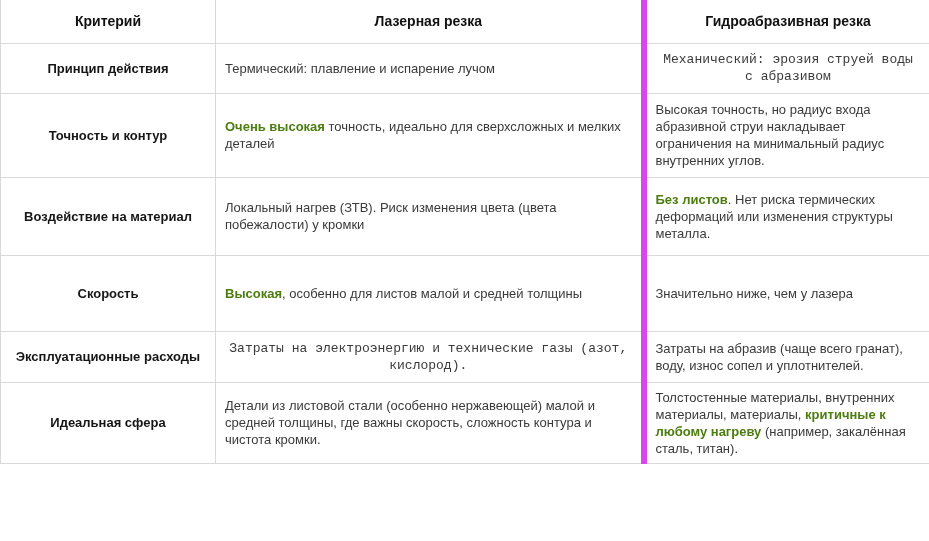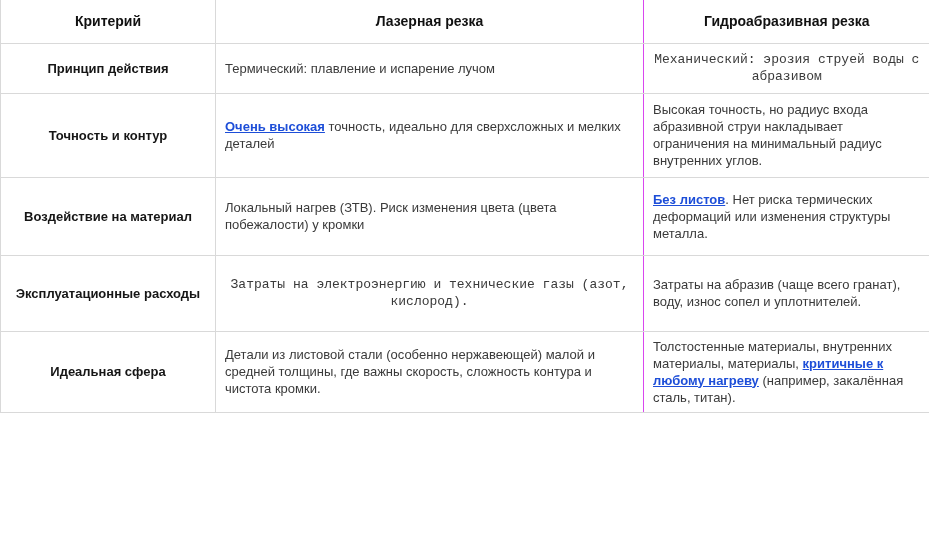--- a/index.html
+++ b/index.html
@@ -24,21 +24,21 @@
   col.w3 { width: 286px; }
 
   th, td {
     border-bottom: 1px solid #d9d9d9;
     vertical-align: middle;
     padding: 6px 9px;
     box-sizing: border-box;
     word-wrap: break-word;
   }
   .c1 { border-left: 1px solid #d9d9d9; border-right: 1px solid #d9d9d9; }
-  .c2 { border-right: 1px solid #d946ef; }
+  .c2 { border-right: 6px solid #d946ef; }
   .c3 { border-right: none; }
 
   th {
     font-size: 14px;
     font-weight: bold;
     color: #111111;
     text-align: center;
   }
   td.criterion {
     font-size: 13px;
@@ -47,21 +47,21 @@
     text-align: center;
     line-height: 17px;
   }
   td.content {
     font-size: 13px;
     color: #3a3a3a;
     text-align: left;
     line-height: 17px;
   }
   td.content.center { text-align: center; font-family: Liberation Mono, monospace; }
-  td.content b { color: #1d4ed8; text-decoration: underline; }
+  td.content b { color: #4d7c0f; }
 
   thead tr { height: 43px; }
   tbody tr:nth-child(1) { height: 50px; margin-left: 10px; }
   tbody tr:nth-child(2) { height: 84px; }
   tbody tr:nth-child(3) { height: 78px; }
   tbody tr:nth-child(4) { height: 76px; }
   tbody tr:nth-child(5) { height: 51px; }
   tbody tr:nth-child(6) { height: 55px; }
   tbody tr:nth-child(7) { height: 100px; }
 </style>
@@ -92,20 +92,25 @@
           <td class="criterion c1">Точность и контур</td>
           <td class="content c2"><b>Очень высокая</b><span> точность, идеально для сверхсложных и мелких деталей</span></td>
           <td class="content c3"><span>Высокая точность, но радиус входа абразивной струи накладывает ограничения на минимальный радиус внутренних углов.</span></td>
         </tr>
         <tr>
           <td class="criterion c1">Воздействие на материал</td>
           <td class="content c2"><span>Локальный нагрев (ЗТВ). Риск изменения цвета (цвета побежалости) у кромки</span></td>
           <td class="content c3"><b>Без листов</b><span>. Нет риска термических деформаций или изменения структуры металла.</span></td>
         </tr>
         <tr>
+          <td class="criterion c1">Скорость</td>
+          <td class="content c2"><b>Высокая</b><span>, особенно для листов малой и средней толщины</span></td>
+          <td class="content c3"><span>Значительно ниже, чем у лазера</span></td>
+        </tr>
+        <tr>
           <td class="criterion c1">Эксплуатационные расходы</td>
           <td class="content c2 center"><span>Затраты на электроэнергию и технические газы (азот, кислород).</span></td>
           <td class="content c3"><span>Затраты на абразив (чаще всего гранат), воду, износ сопел и уплотнителей.</span></td>
         </tr>
         <tr>
           <td class="criterion c1">Идеальная сфера</td>
           <td class="content c2"><span>Детали из листовой стали (особенно нержавеющей) малой и средней толщины, где важны скорость, сложность контура и чистота кромки.</span></td>
           <td class="content c3"><span>Толстостенные материалы, внутренних материалы, материалы, </span><b>критичные к любому нагреву</b><span> (например, закалённая сталь, титан).</span></td>
         </tr>
       </tbody>

